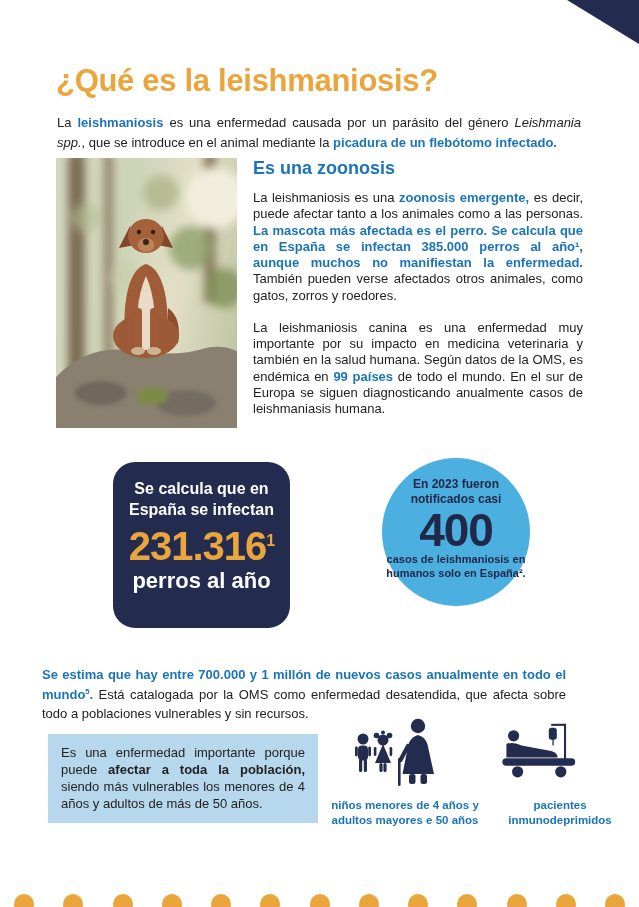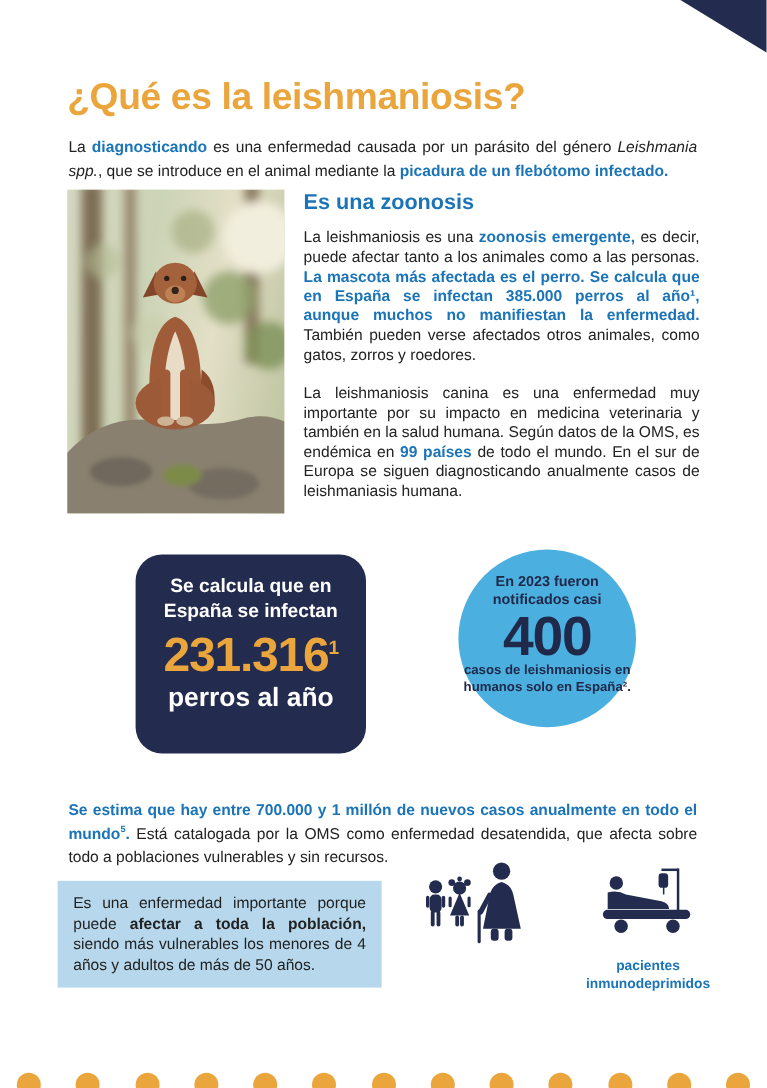--- a/index.html
+++ b/index.html
@@ -9,35 +9,35 @@
   }
   
   .corner-tri{position:absolute;top:0;right:0;width:0;height:0;
     border-top:44px solid #232c4e;border-left:72px solid transparent;}
   
   .title{position:absolute;left:56px;top:42px;font-size:31px;font-weight:bold;
     color:#eaa53c;letter-spacing:-0.3px;}
   
   .para{position:absolute;text-align:justify;font-size:13px;line-height:1.5;color:#222;}
   .intro{left:57px;top:100px;width:524px;}
-  .estimate{left:57px;top:652px;width:524px;}
+  .estimate{left:42px;top:652px;width:524px;}
   .bb{color:#1b74b8;font-weight:bold;}
   .b{font-weight:bold;}
   .it{font-style:italic;}
   .sup{font-size:58%;vertical-align:super;line-height:0;}
   
   .photo{position:absolute;left:56px;top:158px;width:181px;height:270px;overflow:hidden;
     background:linear-gradient(100deg,#d5d8c2 0%,#ccd4b6 35%,#e3dfc7 62%,#b9c19c 100%);}
   .photo svg{display:block;width:100%;height:100%;}
   
   .col{position:absolute;left:253px;top:158px;width:330px;}
   .h2{font-size:18px;font-weight:bold;color:#1b74b8;margin:0 0 11px 0;}
   .col p{margin:0 0 16px 0;text-align:justify;font-size:13px;line-height:1.25;color:#222;}
   
-  .stat-box{position:absolute;left:113px;top:462px;width:192px;height:166px;
+  .stat-box{position:absolute;left:113px;top:462px;width:177px;height:166px;
     background:#232c4e;border-radius:22px;color:#ffffff;text-align:center;
     box-sizing:border-box;padding-top:17px;}
   .stat-box .l{font-size:16px;font-weight:bold;line-height:1.3;}
   .stat-box .num{font-size:40px;font-weight:bold;color:#eaa53c;line-height:1.05;
     letter-spacing:-1px;margin-top:4px;}
   .stat-box .num .sup{font-size:40%;}
   .stat-box .l3{font-size:22px;font-weight:bold;line-height:1.15;margin-top:1px;}
   
   .stat-circle{position:absolute;left:382px;top:458px;width:148px;height:148px;
     border-radius:50%;background:#4bafe0;color:#20294a;text-align:center;
@@ -48,36 +48,36 @@
   
   .pop-box{position:absolute;left:48px;top:734px;width:270px;height:89px;
     background:#b7d8ec;box-sizing:border-box;padding:11px 13px;
     font-size:13px;line-height:1.3;text-align:justify;color:#222;}
   
   .icon{position:absolute;}
   .icon svg{display:block;}
   .caption{position:absolute;text-align:center;color:#1b74b8;font-weight:bold;
     font-size:11.5px;line-height:1.3;}
   .cap-family{left:326px;top:798px;width:158px;}
-  .cap-bed{left:468px;top:798px;width:144px;}
+  .cap-bed{left:488px;top:798px;width:144px;}
   
   .dots{position:absolute;left:14px;right:14px;bottom:-7px;display:flex;
     justify-content:space-between;}
   .dot{width:20px;height:20px;border-radius:50%;background:#eaa53c;}
 </style>
 </head>
 <body>
 
 <div class="page">
 
   <div class="corner-tri"></div>
 
   <h1 class="title">¿Qué es la leishmaniosis?</h1>
 
-  <p class="para intro"><span>La </span><span class="bb">diagnosticando</span><span> es una enfermedad causada por un parásito del género </span><span class="it">Leishmania spp.</span><span>, que se introduce en el animal mediante la </span><span class="bb">picadura de un flebótomo infectado.</span></p>
+  <p class="para intro"><span>La </span><span class="bb">leishmaniosis</span><span> es una enfermedad causada por un parásito del género </span><span class="it">Leishmania spp.</span><span>, que se introduce en el animal mediante la </span><span class="bb">picadura de un flebótomo infectado.</span></p>
 
   <div class="photo">
     <svg viewBox="0 0 181 270" preserveAspectRatio="none">
       <defs>
         <filter id="blur4" x="-20%" y="-20%" width="140%" height="140%">
             <feGaussianBlur stdDeviation="4"></feGaussianBlur>
           </filter>
         <filter id="blur2" x="-20%" y="-20%" width="140%" height="140%">
             <feGaussianBlur stdDeviation="2"></feGaussianBlur>
           </filter>
@@ -166,20 +166,24 @@
       <rect x="31.4" y="47" width="3.2" height="9" rx="1.6"></rect>
 
       <circle cx="66" cy="10" r="7.2"></circle>
       <path d="M66,19 C59,21 56.5,26 55.5,33 L50.5,58 L82,58 L76.5,33 C75.5,26 73,21 66,19 Z"></path>
       <path d="M56,30 L48.5,44" stroke="#232c4e" stroke-width="4.2" stroke-linecap="round" fill="none"></path>
       <rect x="46" y="42" width="2.6" height="28" rx="1.3"></rect>
       <rect x="57" y="58" width="6.5" height="10" rx="2.5"></rect>
       <rect x="68.5" y="58" width="6.5" height="10" rx="2.5"></rect>
     </svg>
   </div>
+  <div class="caption cap-family">
+    <div>niños menores de 4 años y</div>
+    <div>adultos mayores e 50 años</div>
+  </div>
 
   <div class="icon" style="left:500px;top:722px;width:80px;">
     <svg viewBox="0 0 100 72" width="80" height="58" fill="#232c4e">
 
       <rect x="80" y="2" width="2.6" height="44"></rect>
       <rect x="64" y="2" width="18" height="2.6"></rect>
       <rect x="61" y="7" width="10" height="15" rx="3.5"></rect>
       <rect x="65.5" y="21" width="1.6" height="8"></rect>
 
       <circle cx="17" cy="17" r="7"></circle>

